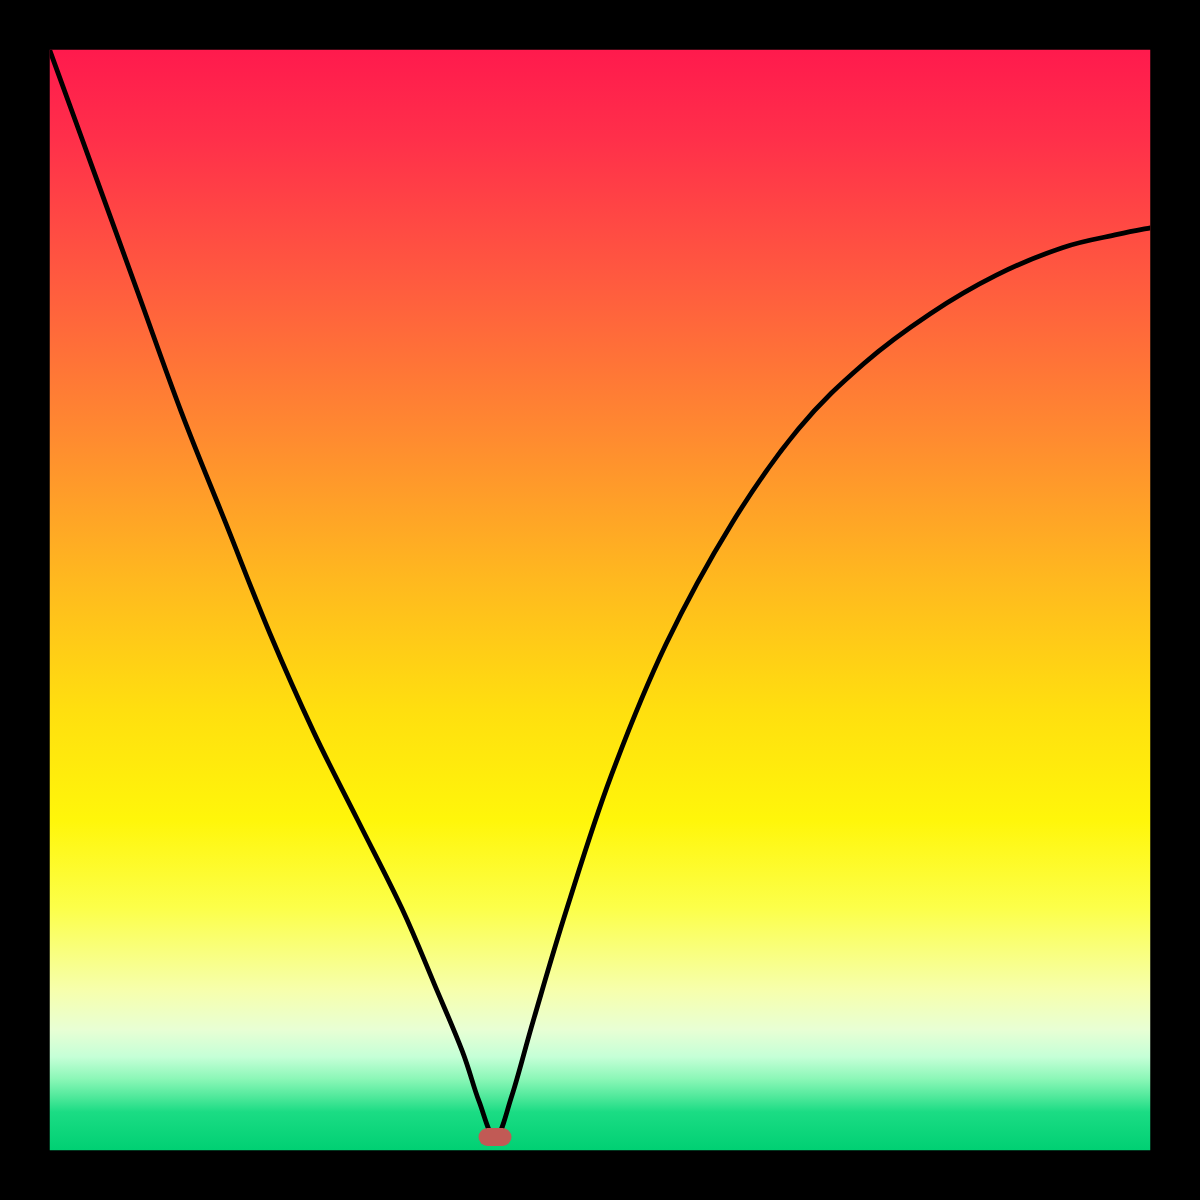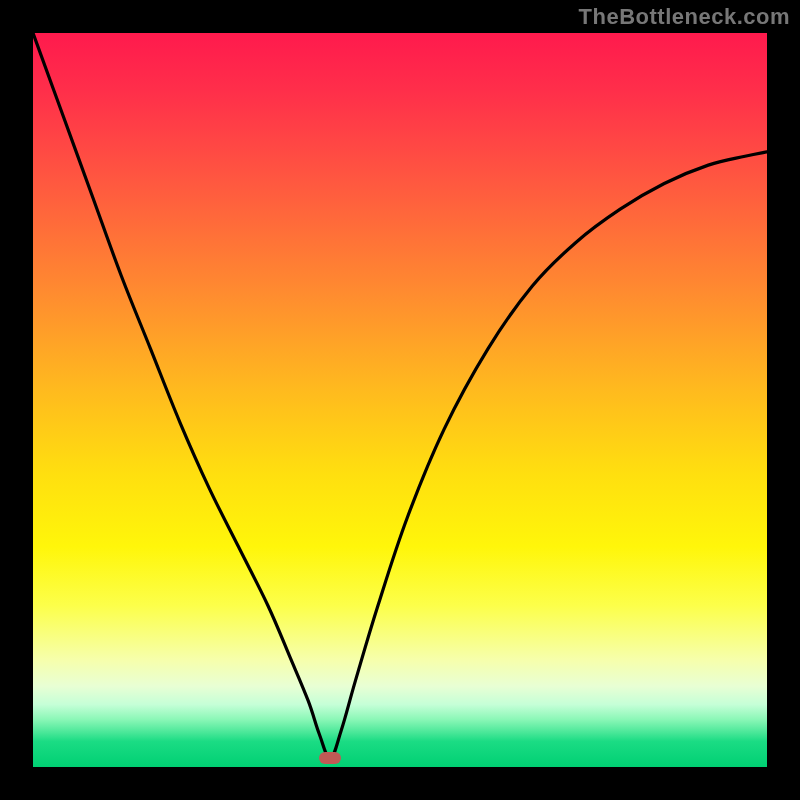--- a/index.html
+++ b/index.html
@@ -77,21 +77,20 @@
     border-radius: 6px;
     z-index: 3;
     transform: translate(-50%, -50%);
   }
 </style>
 </head>
 <body>
 
 <div class="frame">
 
-  <div class="watermark">TheBottleneck.com</div>
 
   <div class="plot-area">
 
     <div class="gradient"></div>
 
     <svg class="curve-svg" viewBox="0 0 734 734" preserveAspectRatio="none">
       <path fill="none" stroke="#000" stroke-width="3.2" stroke-linecap="round" stroke-linejoin="round" d="M 0.00 0.00 C 5.28 14.53, 18.79 51.67, 29.36 80.74 C 39.93 109.81, 48.15 132.41, 58.72 161.48 C 69.29 190.55, 77.51 214.47, 88.08 242.22 C 98.65 269.97, 106.87 289.20, 117.44 315.62 C 128.01 342.04, 136.23 363.92, 146.80 389.02 C 157.37 414.12, 165.59 432.62, 176.16 455.08 C 186.73 477.54, 194.95 492.66, 205.52 513.80 C 216.09 534.94, 225.63 552.70, 234.88 572.52 C 244.13 592.34, 249.63 606.72, 256.90 623.90 C 264.17 641.08, 269.97 654.07, 275.25 667.94 C 280.53 681.81, 282.30 690.66, 286.26 700.97 C 290.22 711.28, 293.31 725.85, 297.27 725.19 C 301.23 724.53, 303.66 711.57, 308.28 697.30 C 312.90 683.03, 316.35 668.38, 322.96 645.92 C 329.57 623.46, 335.73 601.59, 344.98 572.52 C 354.23 543.45, 362.45 516.15, 374.34 484.44 C 386.23 452.73, 396.51 426.75, 411.04 396.36 C 425.57 365.97, 439.23 341.38, 455.08 315.62 C 470.93 289.86, 483.27 272.39, 499.12 253.23 C 514.97 234.07, 527.31 223.06, 543.16 209.19 C 559.01 195.32, 571.35 186.73, 587.20 176.16 C 603.05 165.59, 615.39 158.40, 631.24 150.47 C 647.09 142.54, 660.75 137.01, 675.28 132.12 C 689.81 127.23, 701.41 125.69, 711.98 123.31 C 722.55 120.93, 730.04 119.70, 734.00 118.91"></path>
     </svg>
 
     <div class="marker" style="left: 297.27px; top: 725.192px;"></div>

